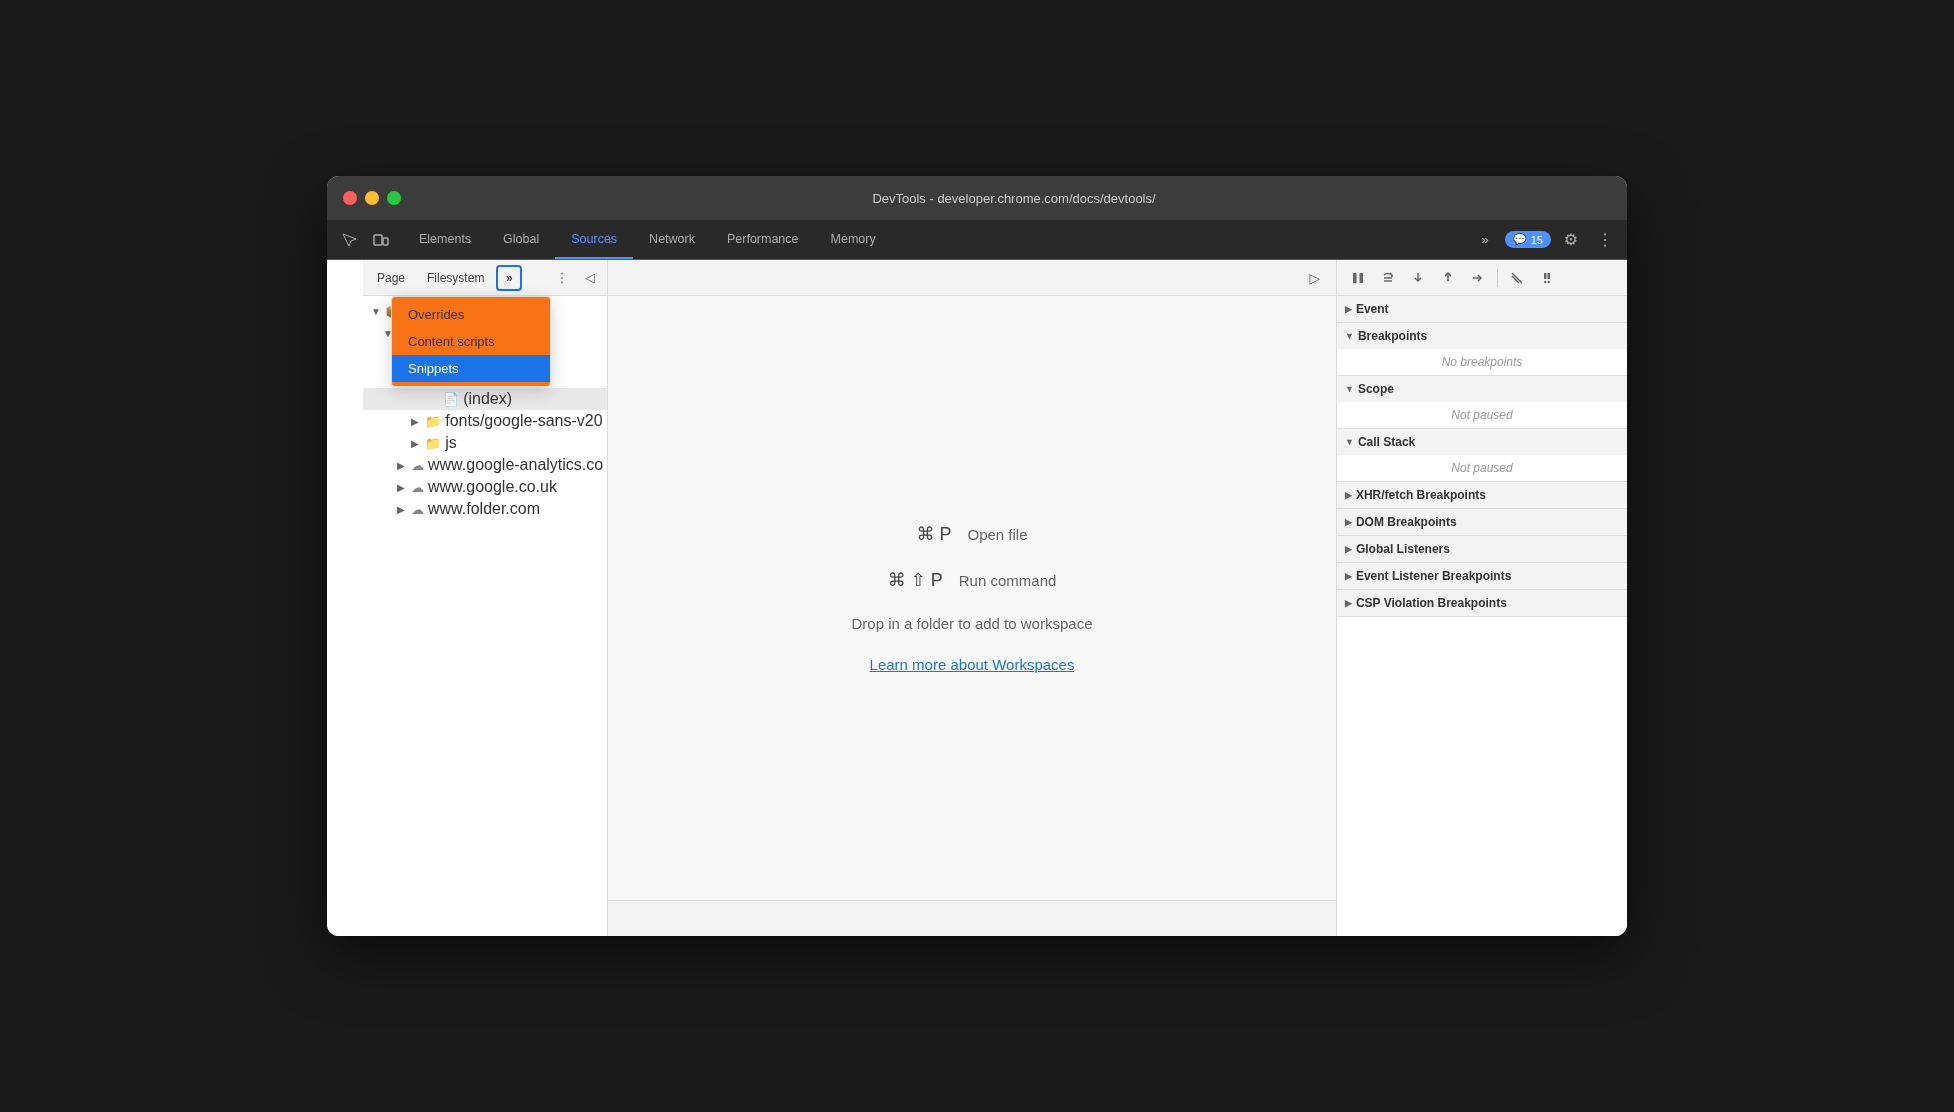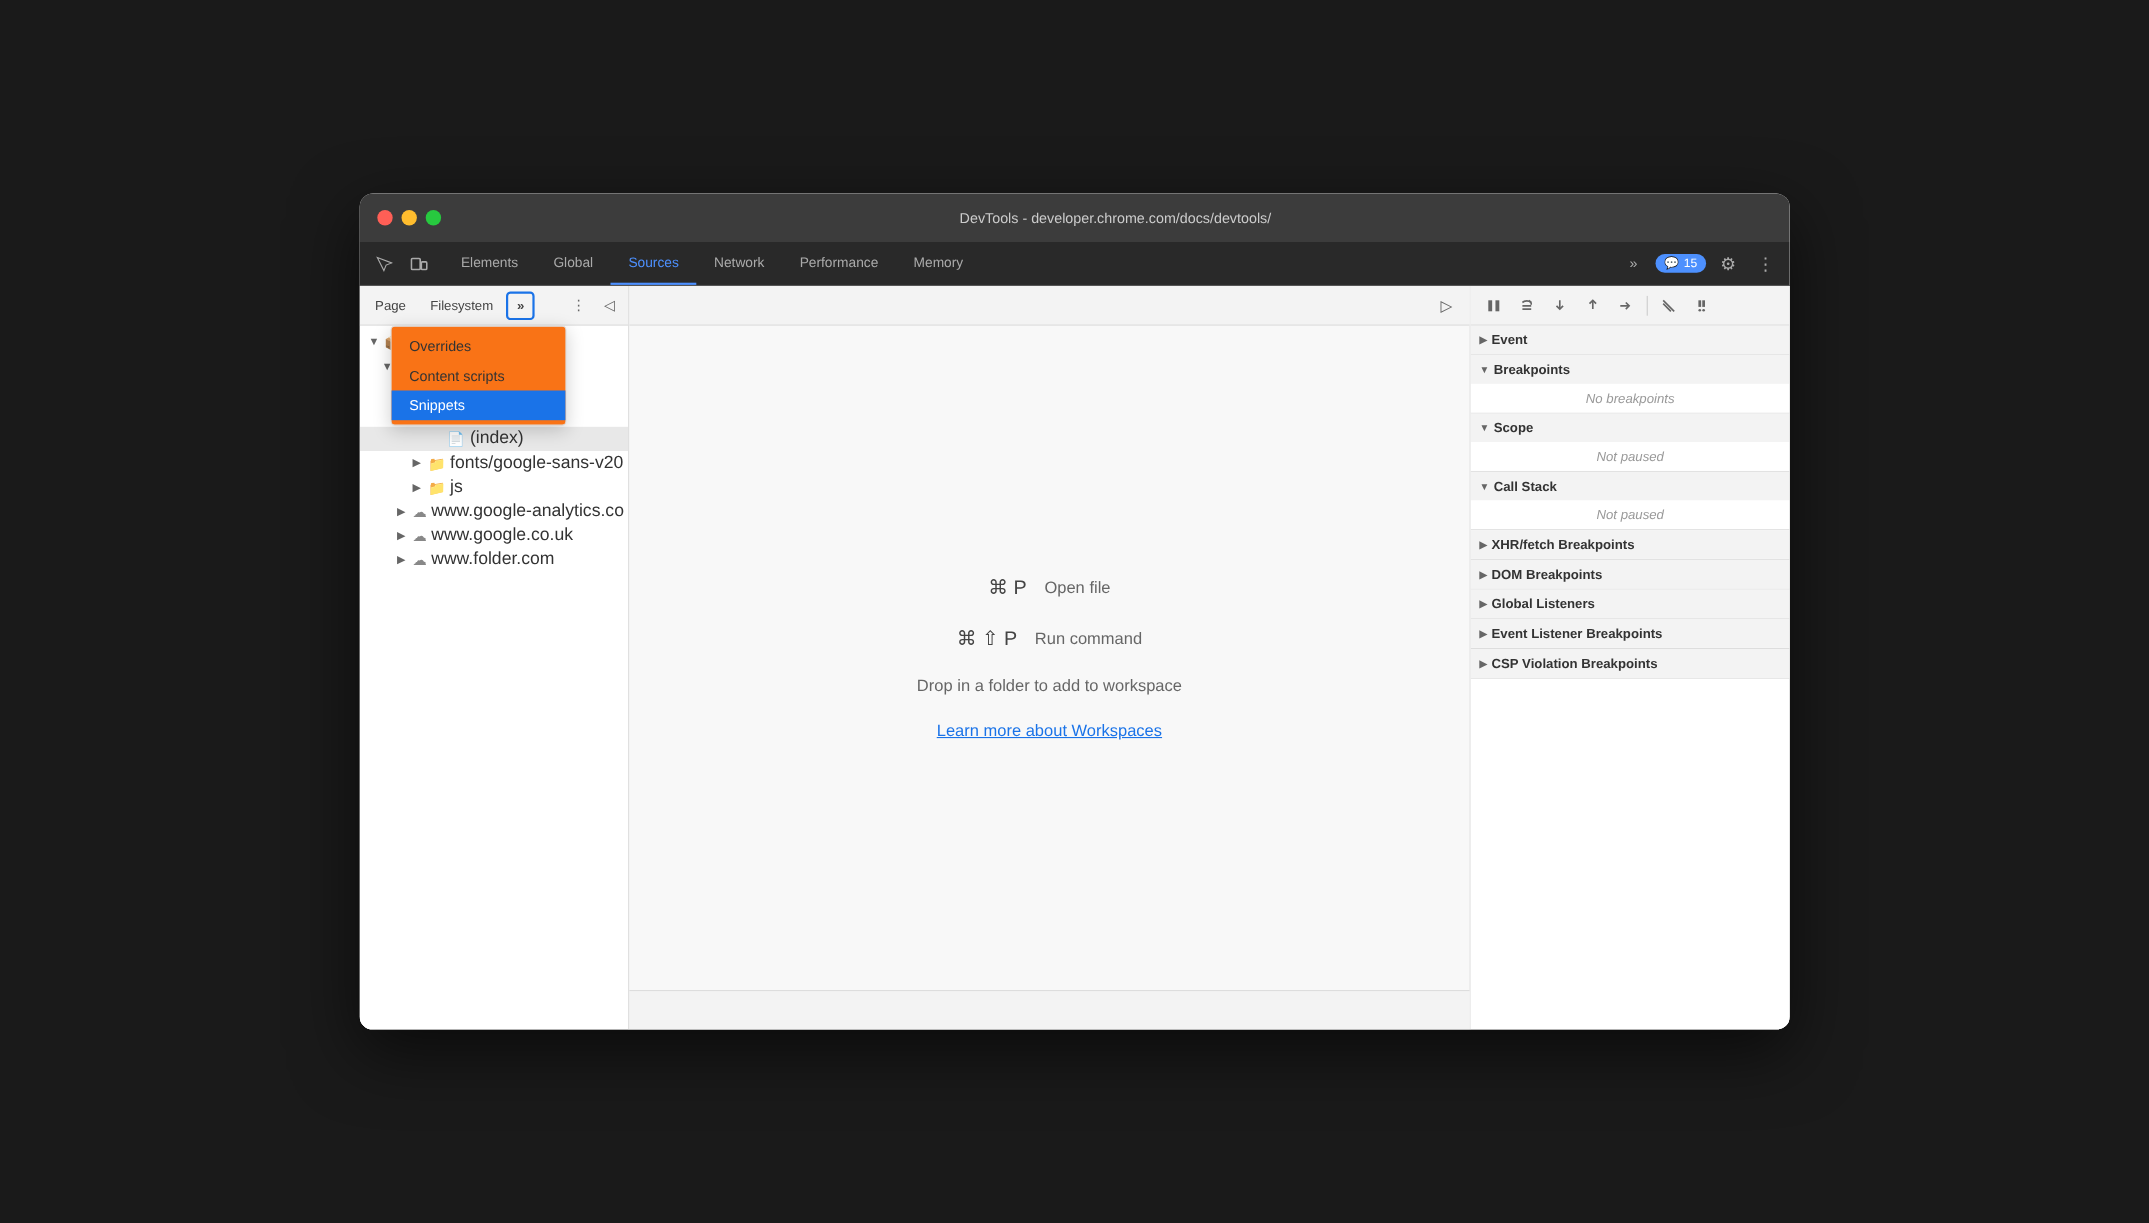--- a/index.html
+++ b/index.html
@@ -142,20 +142,21 @@
     }
     
     .left-panel {
       width: 245px;
       border-right: 1px solid #ddd;
       display: flex;
       flex-direction: column;
       background: #fff;
       flex-shrink: 0;
       position: relative;
+      margin-left: 36px;
     }
     
     .sub-tabbar {
       height: 36px;
       display: flex;
       align-items: center;
       border-bottom: 1px solid #ddd;
       background: #f3f3f3;
       padding: 0 4px;
       gap: 2px;

